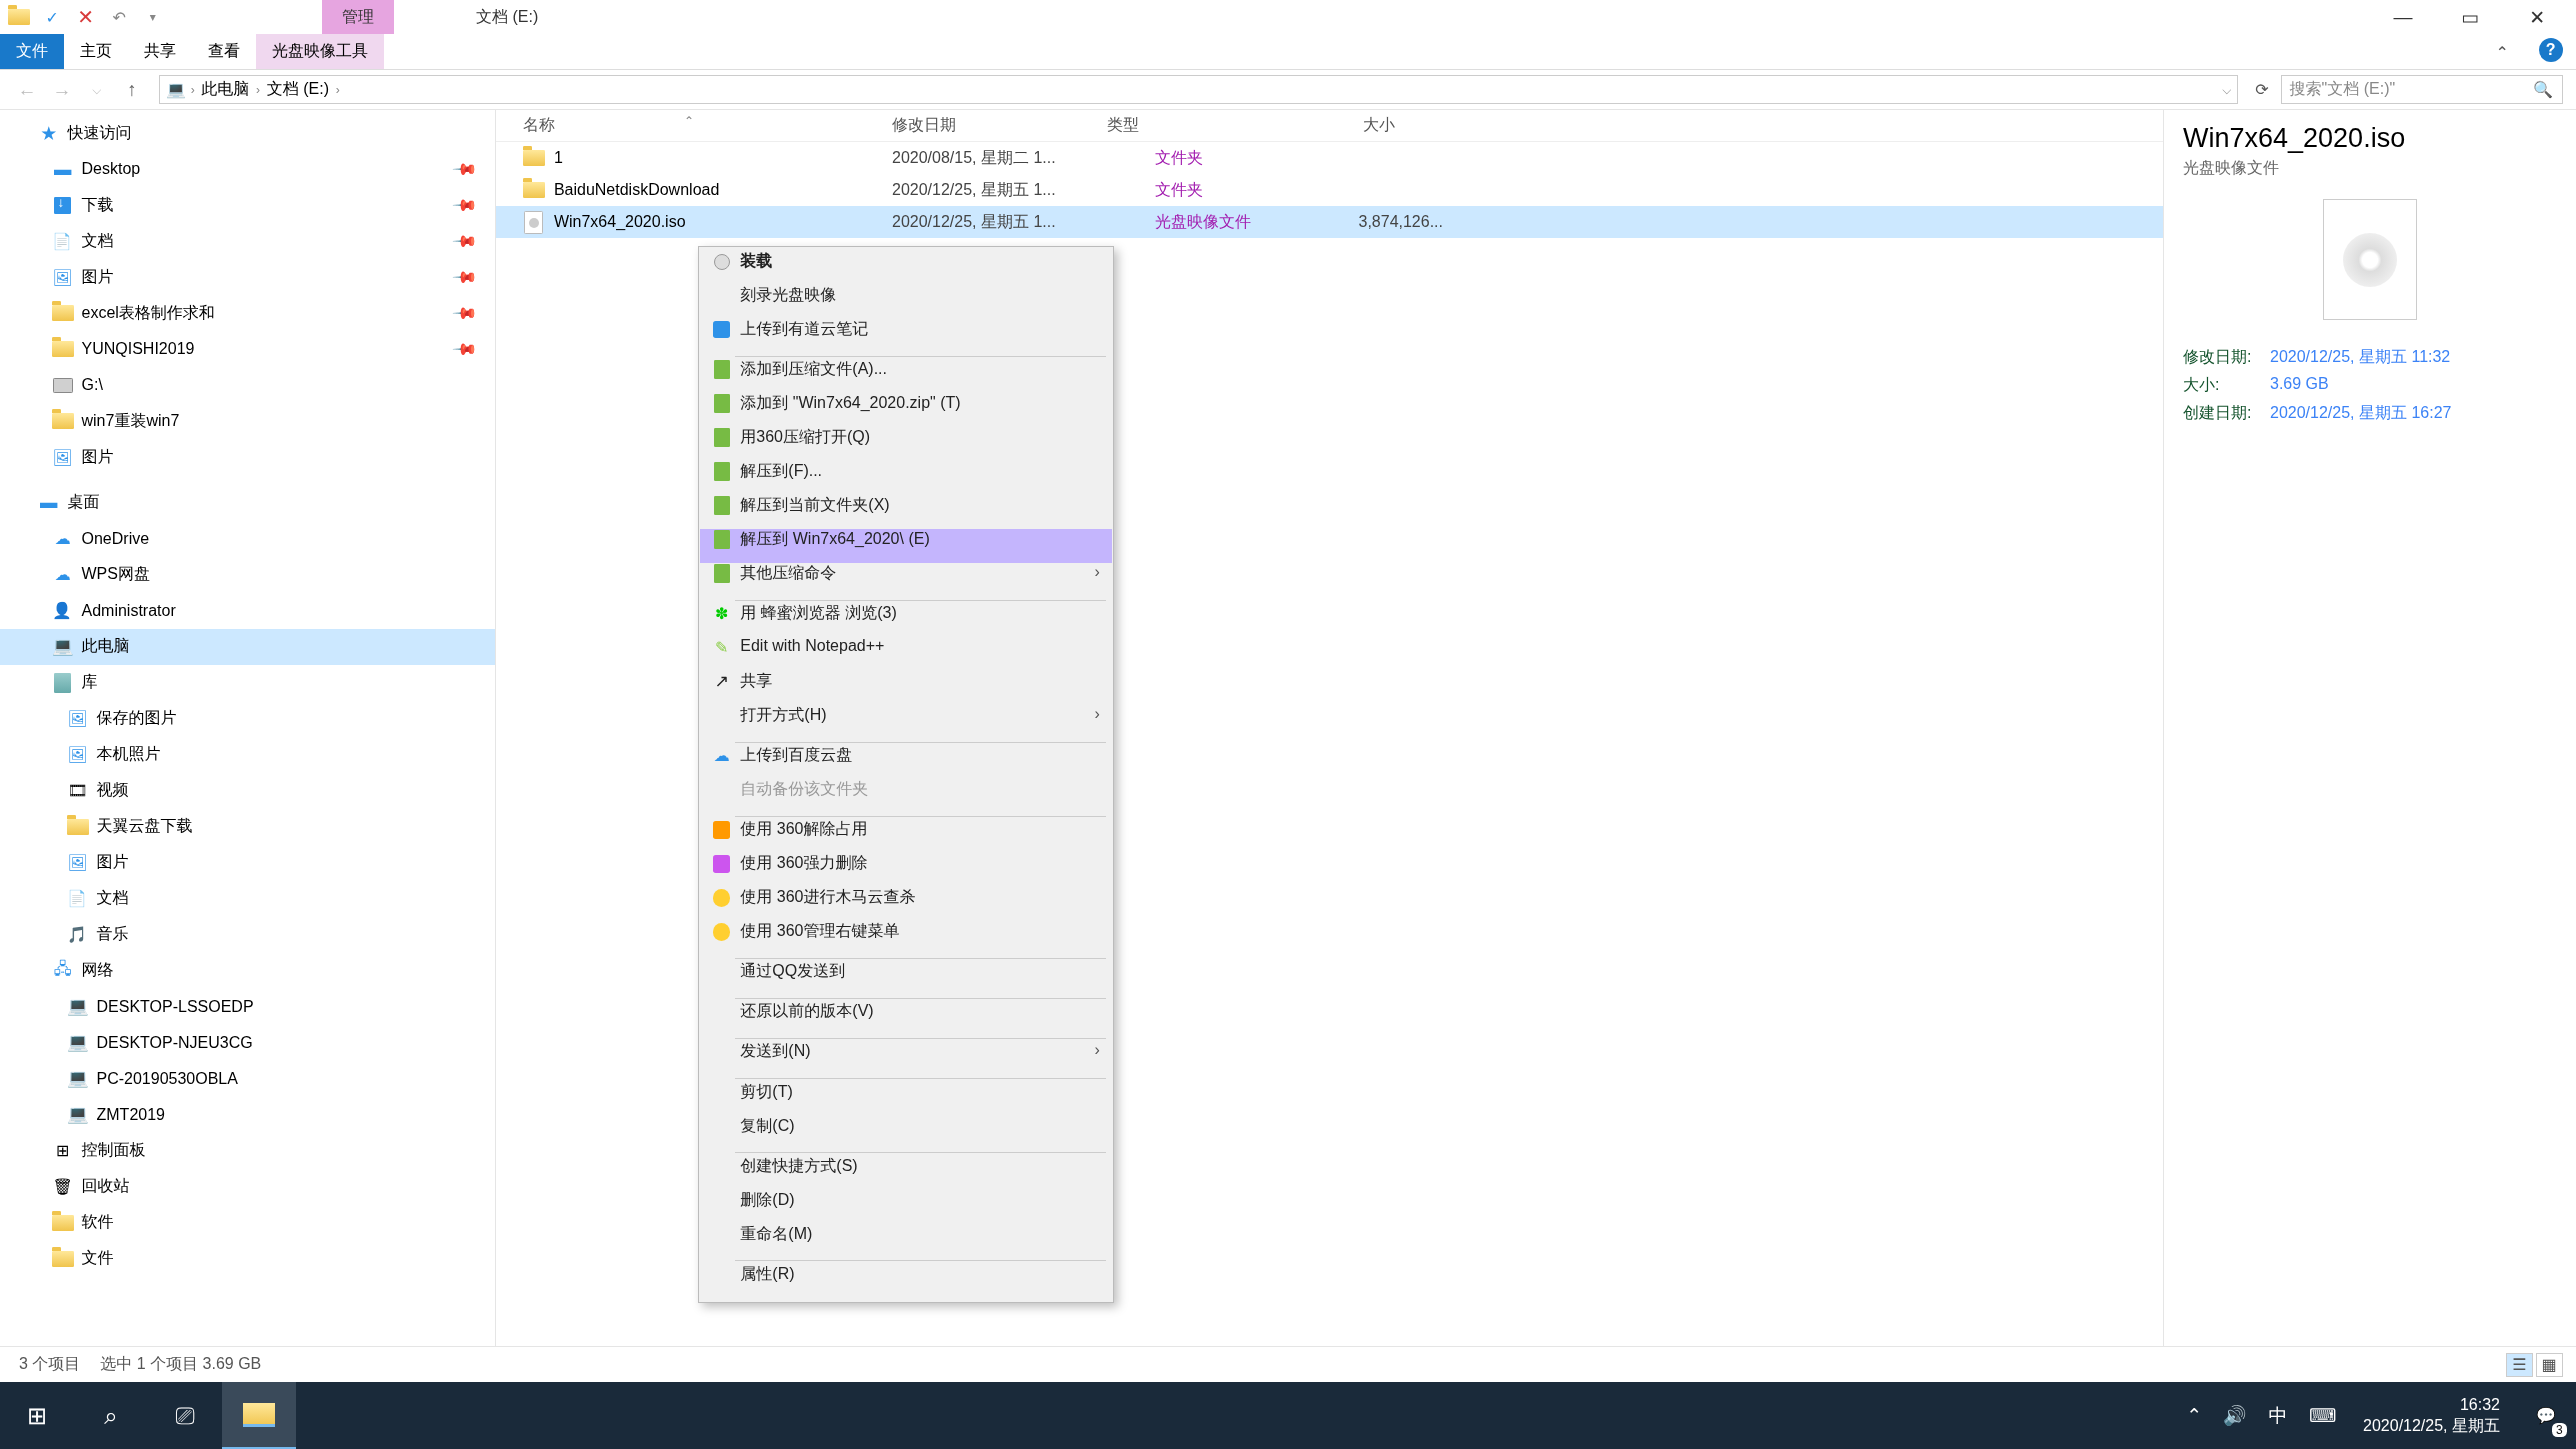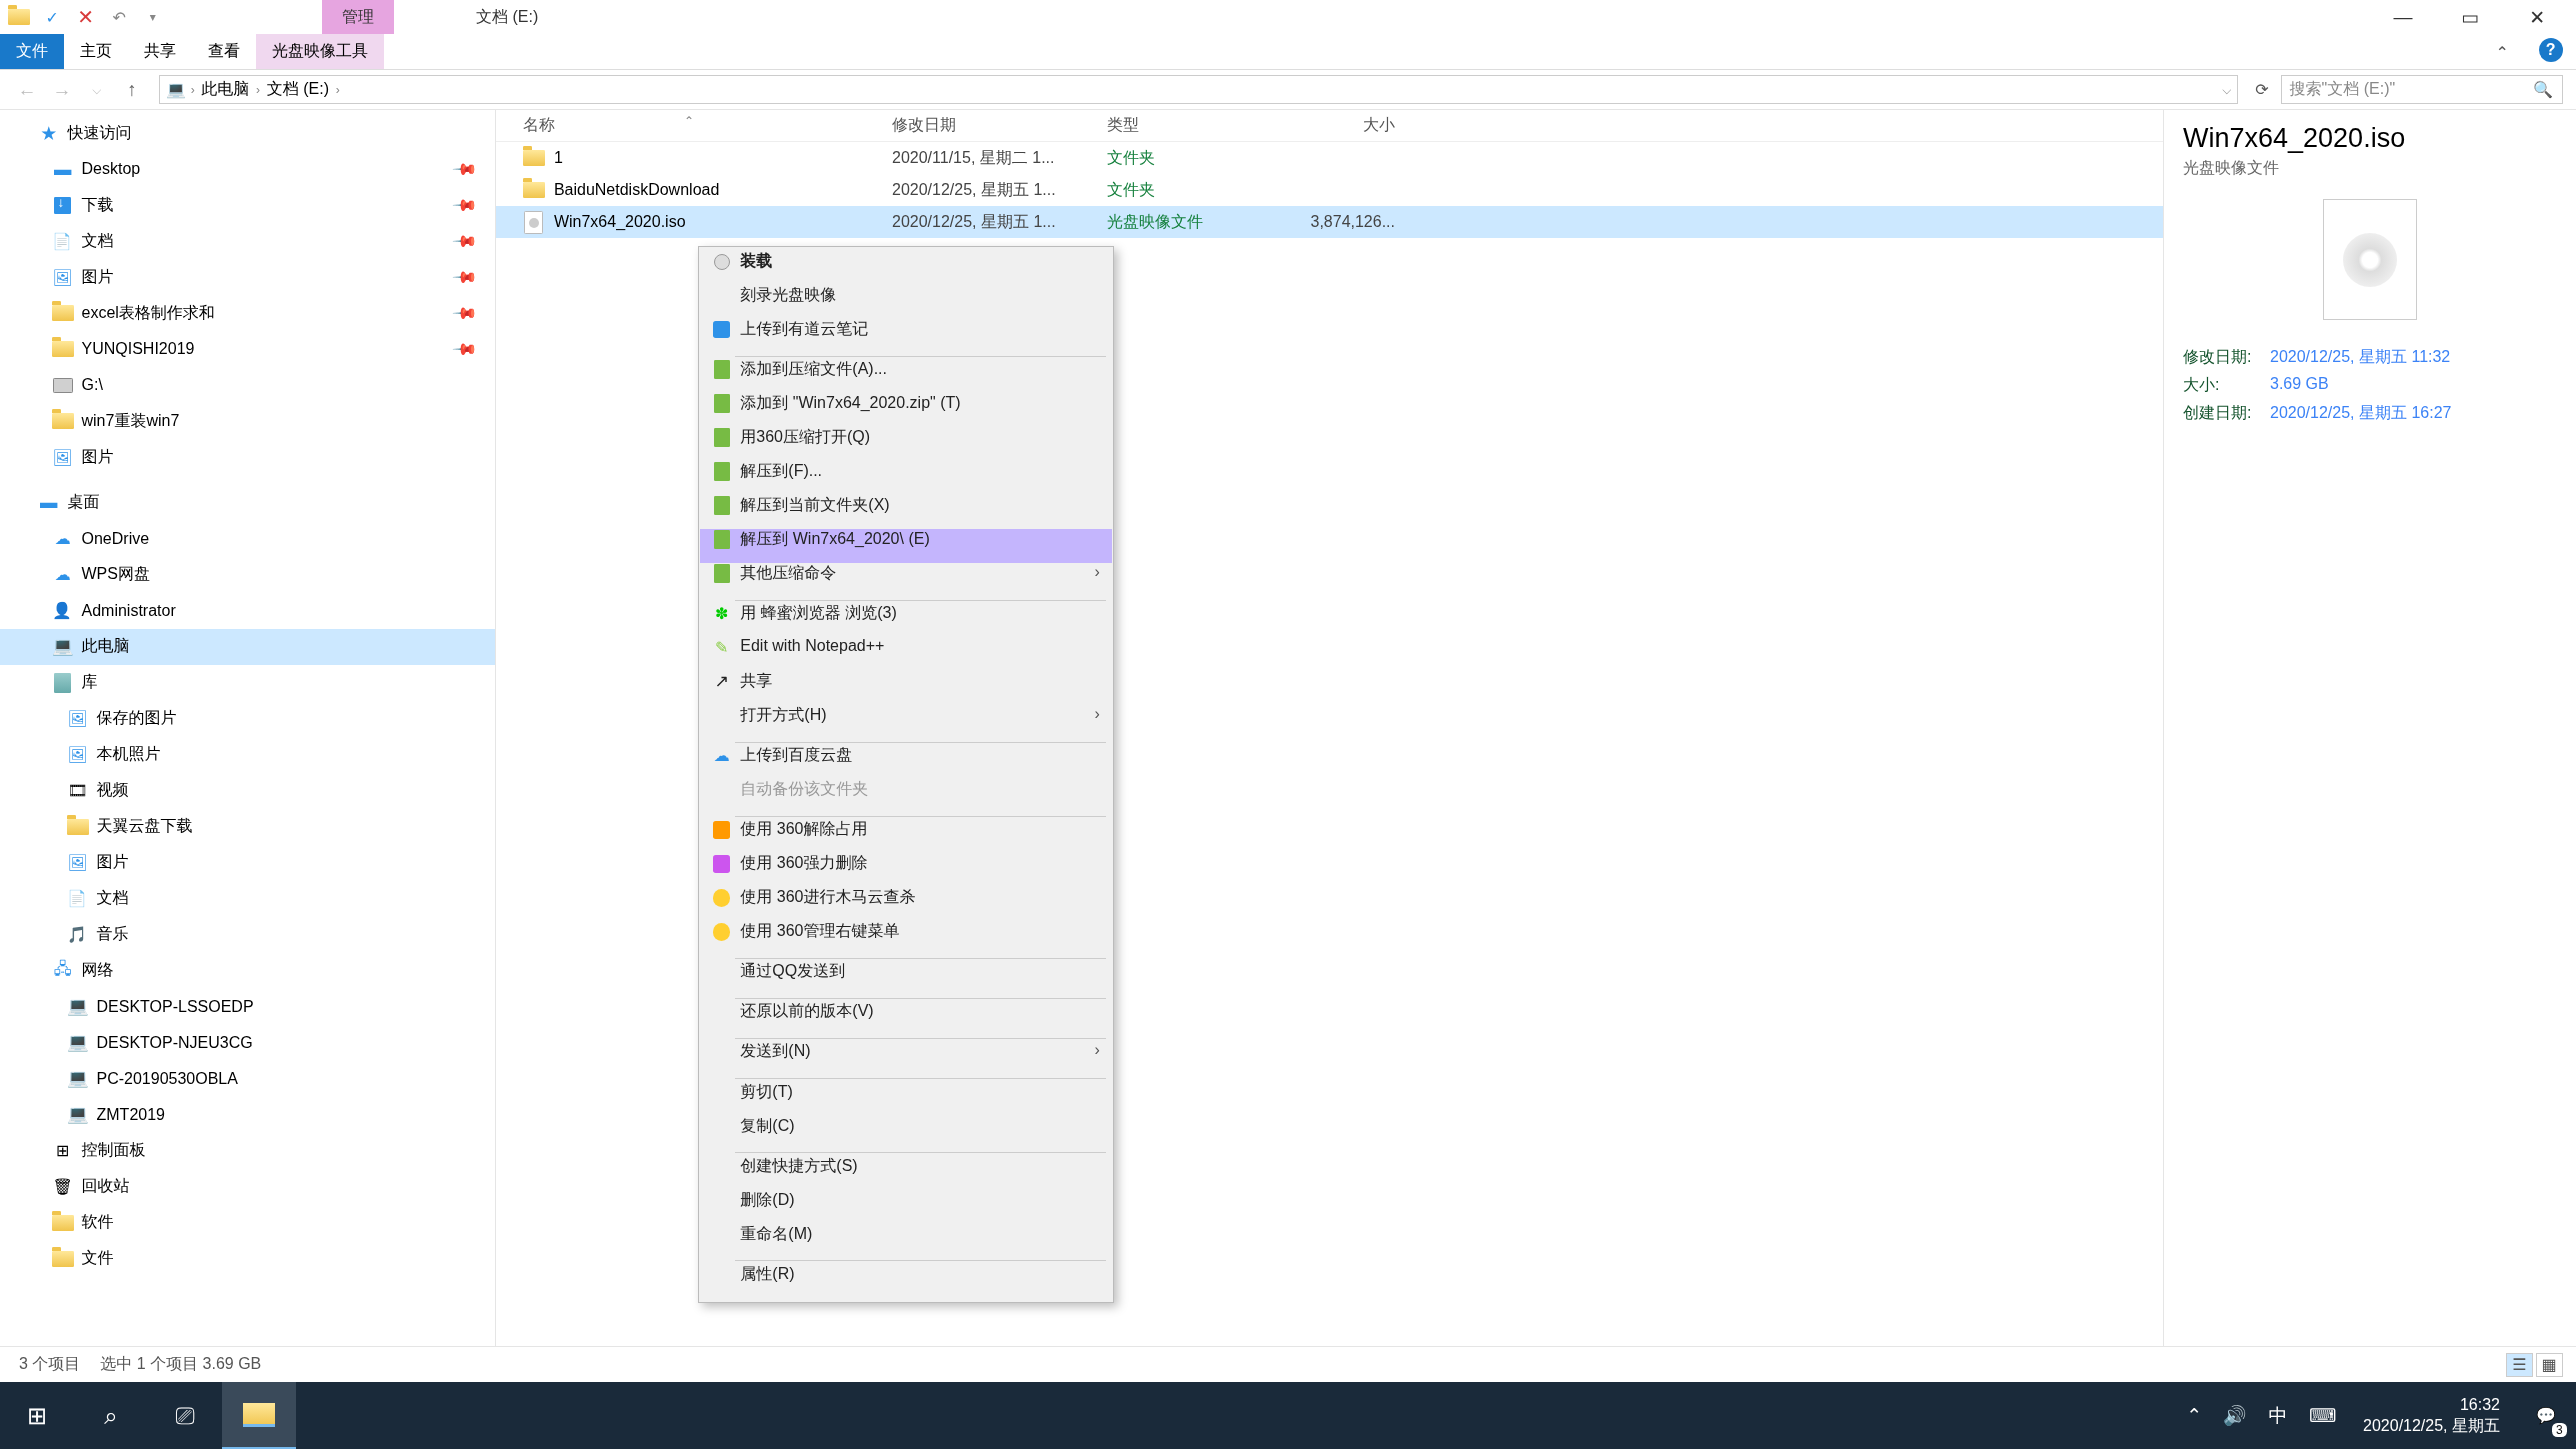--- a/index.html
+++ b/index.html
@@ -62,21 +62,21 @@
 .cols { display: flex; height: 32px; border-bottom: 0.7px solid #eee; color: #555; align-items: center; }
 .col-name { width: 396px; padding-left: 27px; position: relative; }
 .col-sort { position: absolute; left: 188px; top: -1.3px; color: #888; font-size: 12px; }
 .col-date { width: 215px; }
 .col-type { width: 181px; }
 .col-size { width: 134px; text-align: right; padding-right: 27px; }
 .frow { display: flex; height: 32px; align-items: center; }
 .frow.sel { background: #cce8ff; }
 .fc-name { width: 396px; padding-left: 27px; display: flex; align-items: center; gap: 9.4px; }
 .fc-date { width: 215px; color: #444; white-space: nowrap; overflow: hidden; text-overflow: ellipsis; }
-.fc-type { width: 181px; color: #15803d; }
+.fc-type { width: 181px; color: #a21caf; margin-left: 48px; }
 .fc-size { width: 134px; text-align: right; padding-right: 27px; color: #444; }
 .ic-iso { width: 19px; height: 23px; background: #fff; border: 0.7px solid #bbb; border-radius: 1.3px; position: relative; }
 .ic-iso::after { content: ""; position: absolute; width: 10.7px; height: 10.7px; border-radius: 50%; background: #ccc; left: 3.4px; top: 6px; }
 
 
 .preview { width: 413px; border-left: 0.7px solid #e5e5e5; padding: 13.4px 19px; }
 .prev-title { font-size: 27px; font-weight: 400; margin-bottom: 4px; }
 .prev-sub { color: #666; margin-bottom: 20px; }
 .prev-thumb { width: 94px; height: 121px; border: 0.7px solid #ccc; margin: 0 auto 27px; background: #fff; display: flex; align-items: center; justify-content: center; }
 .prev-disc { width: 54px; height: 54px; border-radius: 50%; background: radial-gradient(circle, #fff 20%, #ddd 30%, #eee 70%, #ccc 80%); }
@@ -336,21 +336,21 @@
         <div class="col-type">类型</div>
         <div class="col-size">大小</div>
       </div>
       <div class="frow">
         <div class="fc-name">
             <span class="ic">
               <span class="ic-folder"></span>
             </span>
             <span>1</span>
           </div>
-        <div class="fc-date">2020/11/15, 星期二 1...</div>
+        <div class="fc-date">2020/08/15, 星期二 1...</div>
         <div class="fc-type">文件夹</div>
         <div class="fc-size"></div>
       </div>
       <div class="frow">
         <div class="fc-name">
             <span class="ic">
               <span class="ic-folder"></span>
             </span>
             <span>BaiduNetdiskDownload</span>
           </div>

